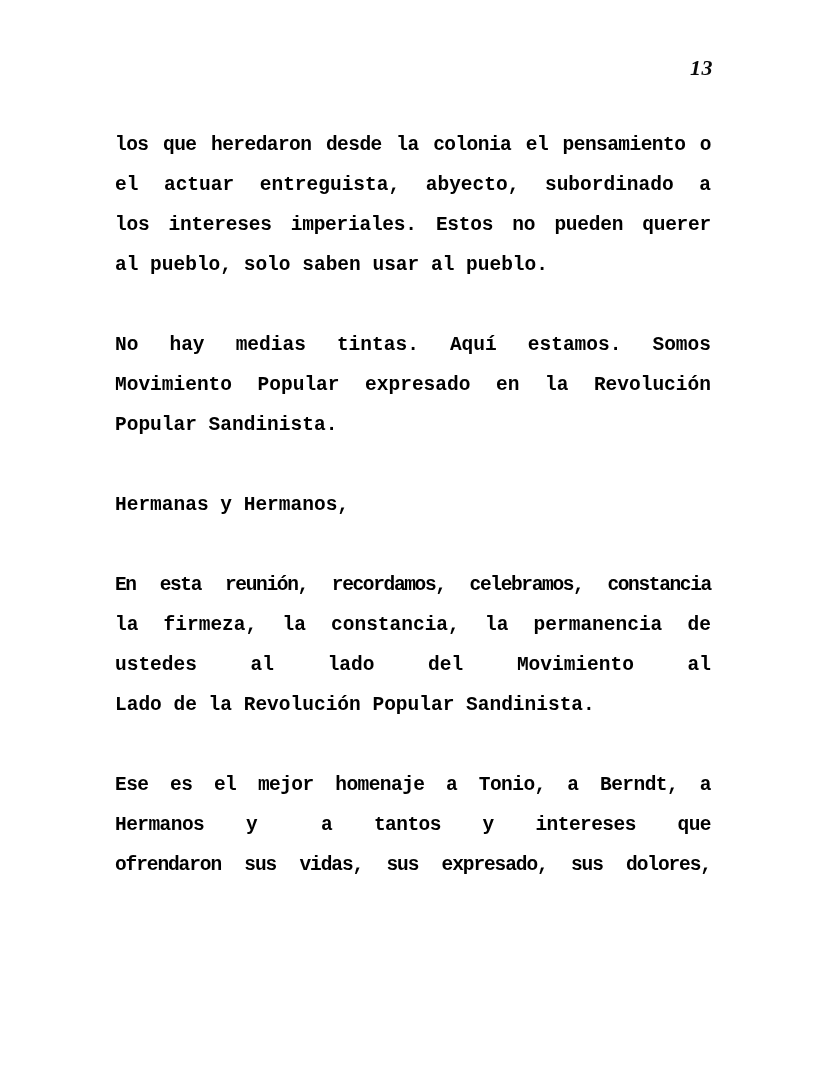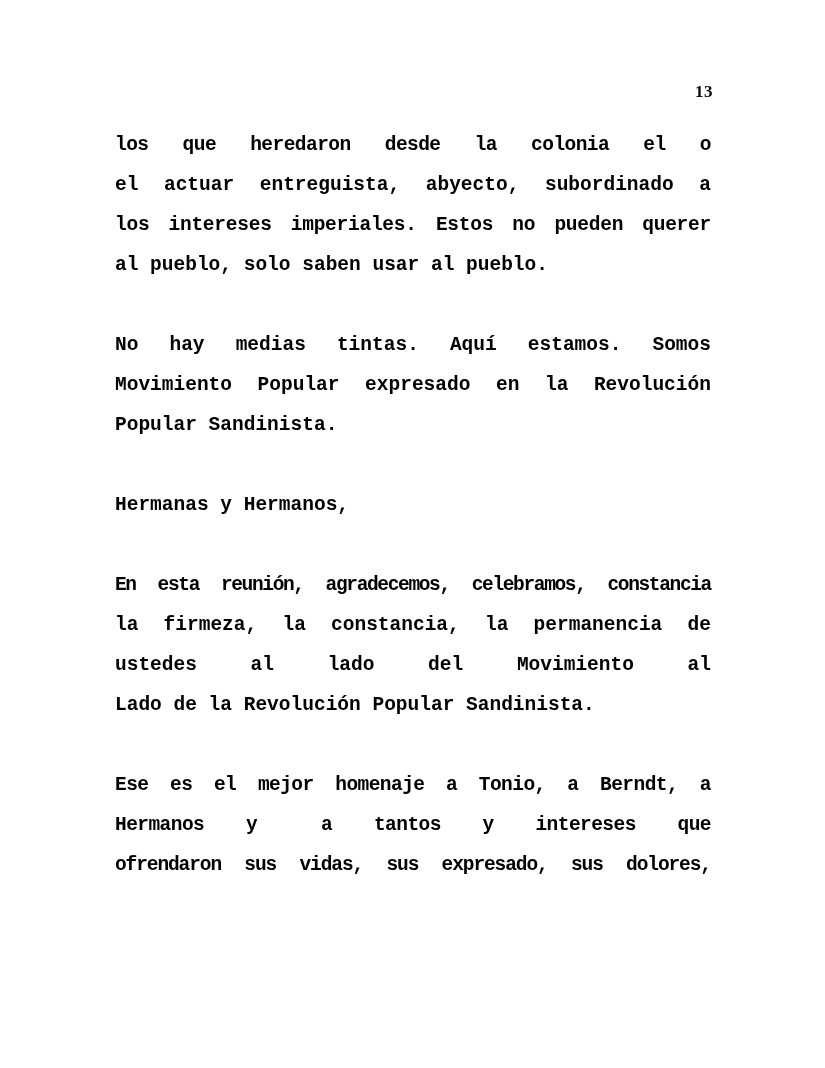--- a/index.html
+++ b/index.html
@@ -19,30 +19,31 @@
 
   .page {
     position: absolute;
     inset: 0;
     background: #ffffff;
   }
 
   
   .page-number {
     position: absolute;
-    top: 80px;
+    top: 56px;
     left: 0;
     width: 713px;
     text-align: right;
     font-family: "Liberation Serif", "DejaVu Serif", serif;
     font-weight: 700;
-    font-size: 17px;
+    font-size: 22px;
     line-height: 24px;
     letter-spacing: 0.5px;
     color: #0a0a0a;
+    font-style: italic;
   }
 
   
   .body-text {
     position: absolute;
     left: 115px;
     top: 125px;
     width: 596px;
   }
 
@@ -97,20 +98,21 @@
 
     <p class="para">
       <span class="line just cond cond-3">
         <span>los</span>
         <span>que</span>
         <span>heredaron</span>
         <span>desde</span>
         <span>la</span>
         <span>colonia</span>
         <span>el</span>
+        <span>pensamiento</span>
         <span>o</span>
       </span>
       <span class="line just">
         <span>el</span>
         <span>actuar</span>
         <span>entreguista,</span>
         <span>abyecto,</span>
         <span>subordinado</span>
         <span>a</span>
       </span>
@@ -149,21 +151,21 @@
 
     <p class="para">
       <span class="line flush">Hermanas y Hermanos,</span>
     </p>
 
     <p class="para">
       <span class="line just cond-1">
         <span>En</span>
         <span>esta</span>
         <span>reunión,</span>
-        <span>agradecemos,</span>
+        <span>recordamos,</span>
         <span>celebramos,</span>
         <span>constancia</span>
       </span>
       <span class="line just">
         <span>la</span>
         <span>firmeza,</span>
         <span>la</span>
         <span>constancia,</span>
         <span>la</span>
         <span>permanencia</span>

